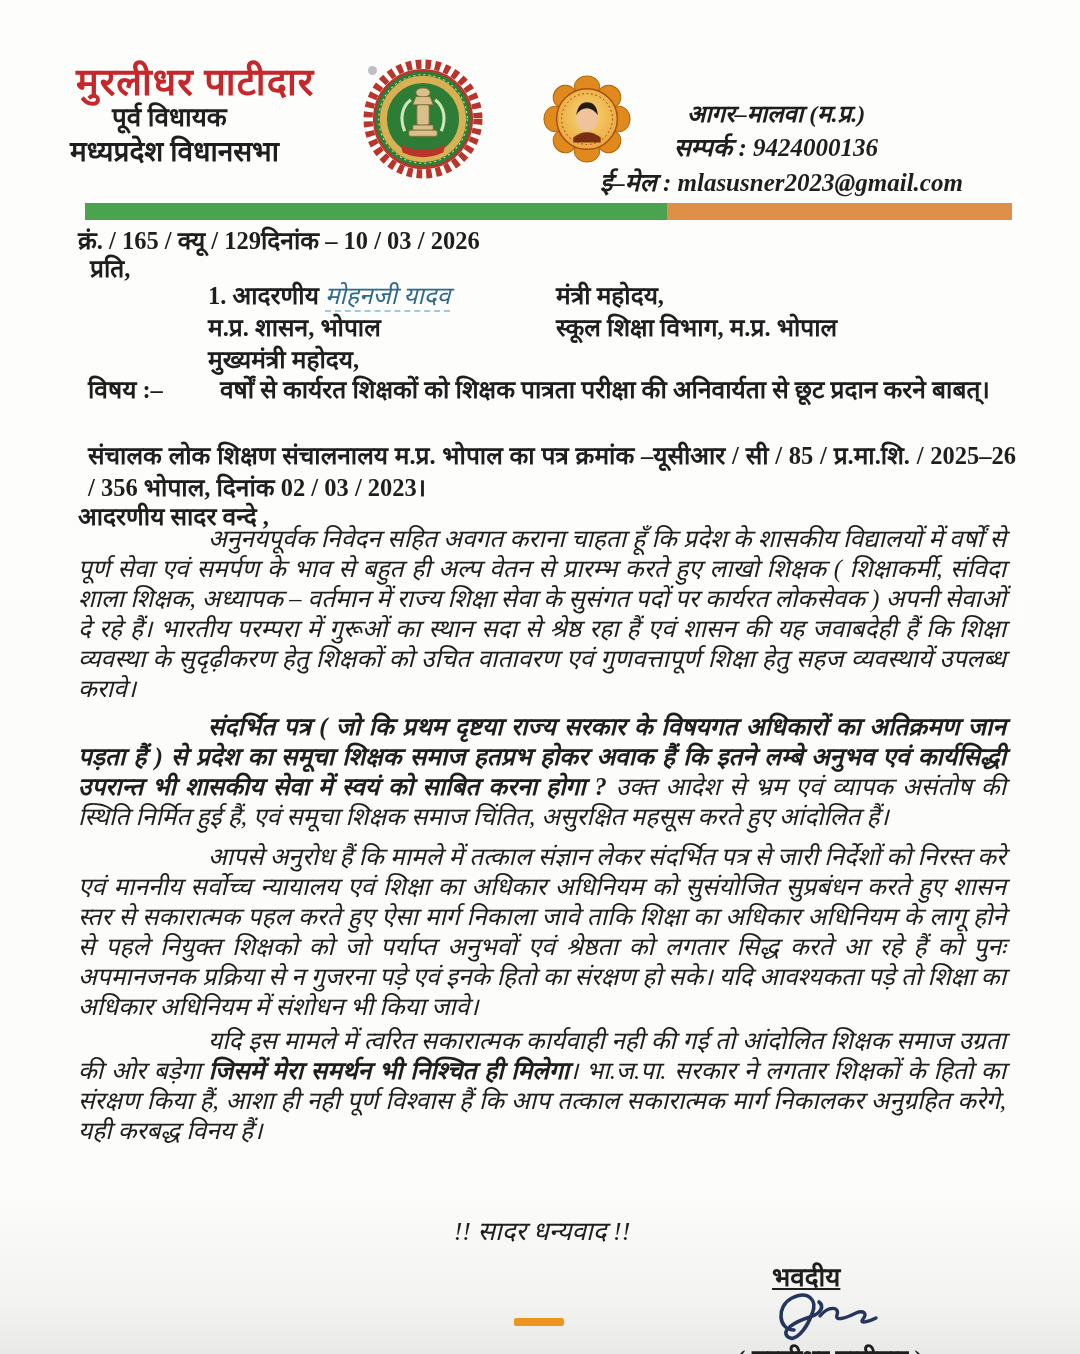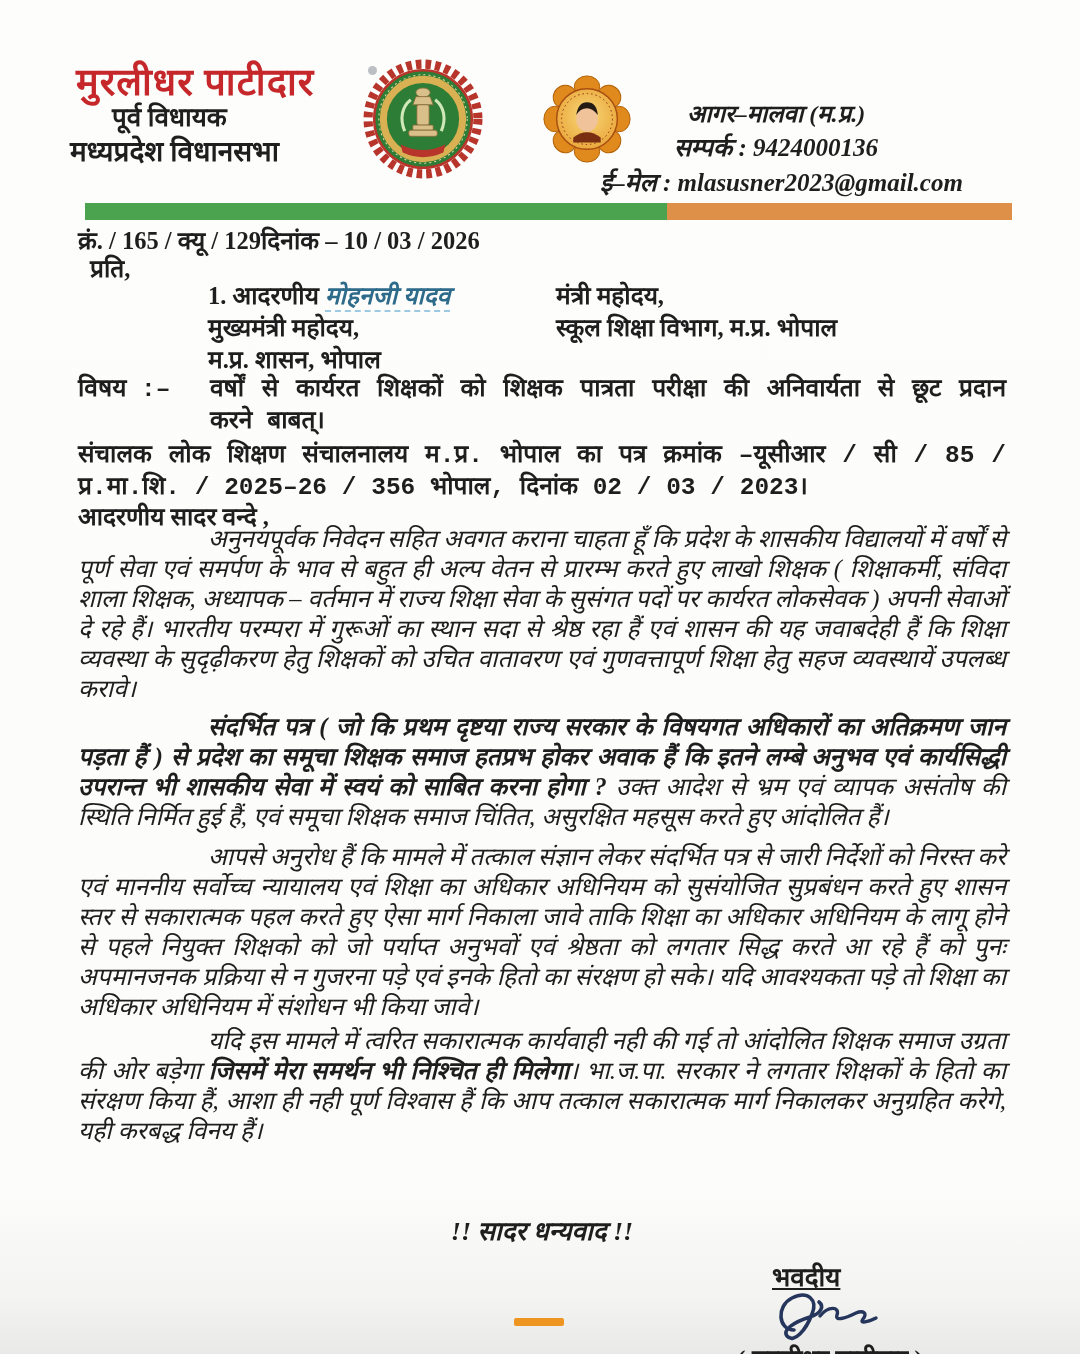--- a/index.html
+++ b/index.html
@@ -25,39 +25,39 @@
   .bar{left:85px;top:203px;width:927px;height:17px;display:flex;}
   .bar-green{width:62.8%;height:100%;background:#4ba34f;}
   .bar-orange{flex:1;height:100%;background:#de9049;}
   
   .refrow{left:78px;top:223px;width:856px;display:flex;
           font-size:24.5px;font-weight:600;}
   .prati{left:78px;top:251px;font-size:24.5px;font-weight:600;margin-left:12px;}
   .addr{top:280px;font-size:24.5px;font-weight:600;line-height:32px;}
   .addr1{left:208px;width:345px;}
   .addr2{left:556px;width:452px;}
-  .addr-name{font-style:italic;font-weight:700;color:#2e6b8a;
+  .addr-name{font-style:italic;font-weight:400;color:#2e6b8a;
              border-bottom:2px dashed #9ec9e2;padding-bottom:1px;}
-  .metarow{left:78px;width:928px;display:flex;font-size:24.5px;font-weight:600;line-height:32px;font-family:Liberation Mono, monospace;}
+  .metarow{left:88px;width:928px;display:flex;font-size:24.5px;font-weight:600;line-height:32px;}
   .metarow .lbl{width:132px;flex:none;}
   .metarow .mtext{flex:1;text-align:justify;}
   .subjrow{top:374px;}
   .refrow2{top:440px;}
   .salut{left:78px;top:499px;font-size:24.5px;font-weight:600;}
   
   .body-block{left:78px;top:524px;width:928px;font-size:24.5px;line-height:30px;
               text-align:justify;font-weight:500;}
   .body-block p{margin:0;text-indent:130px;font-style:italic;}
   .body-block p.sp8{margin-bottom:8px;}
   .body-block p.sp10{margin-bottom:10px;}
   .body-block p.sp4{margin-bottom:4px;}
   .b{font-weight:700;}
   
   .thanks{left:78px;top:1212px;width:928px;text-align:center;font-size:26px;
-          font-style:italic;font-weight:700;}
+          font-style:italic;font-weight:400;}
   .regards{left:772px;top:1258px;font-size:26px;font-weight:700;text-decoration:underline;}
   .sig{left:764px;top:1286px;width:124px;height:60px;}
   .cutname{left:700px;top:1340px;width:260px;text-align:center;font-size:26px;font-weight:700;}
   .notch{left:514px;top:1318px;width:50px;height:8px;border-radius:2px;background:#ee9421;}
 </style>
 </head>
 <body>
 
 <div class="page">
 
@@ -118,22 +118,22 @@
   </div>
 
   <div class="abs refrow">
     <span>क्रं. / 165 / क्यू / 129</span>
     <span>दिनांक – 10 / 03 / 2026</span>
   </div>
   <div class="abs prati">प्रति,</div>
 
   <div class="abs addr addr1">
     <div><span>1.</span> <span>आदरणीय</span> <span class="addr-name">मोहनजी यादव</span></div>
+    <div>म.प्र. शासन, भोपाल</div>
     <div>मुख्यमंत्री महोदय,</div>
-    <div>म.प्र. शासन, भोपाल</div>
   </div>
   <div class="abs addr addr2">
     <div>मंत्री महोदय,</div>
     <div>स्कूल शिक्षा विभाग, म.प्र. भोपाल</div>
   </div>
 
   <div class="abs metarow subjrow">
     <div class="lbl">विषय :–</div>
     <div class="mtext">वर्षों से कार्यरत शिक्षकों को शिक्षक पात्रता परीक्षा की अनिवार्यता से छूट प्रदान करने बाबत्।</div>
   </div>

